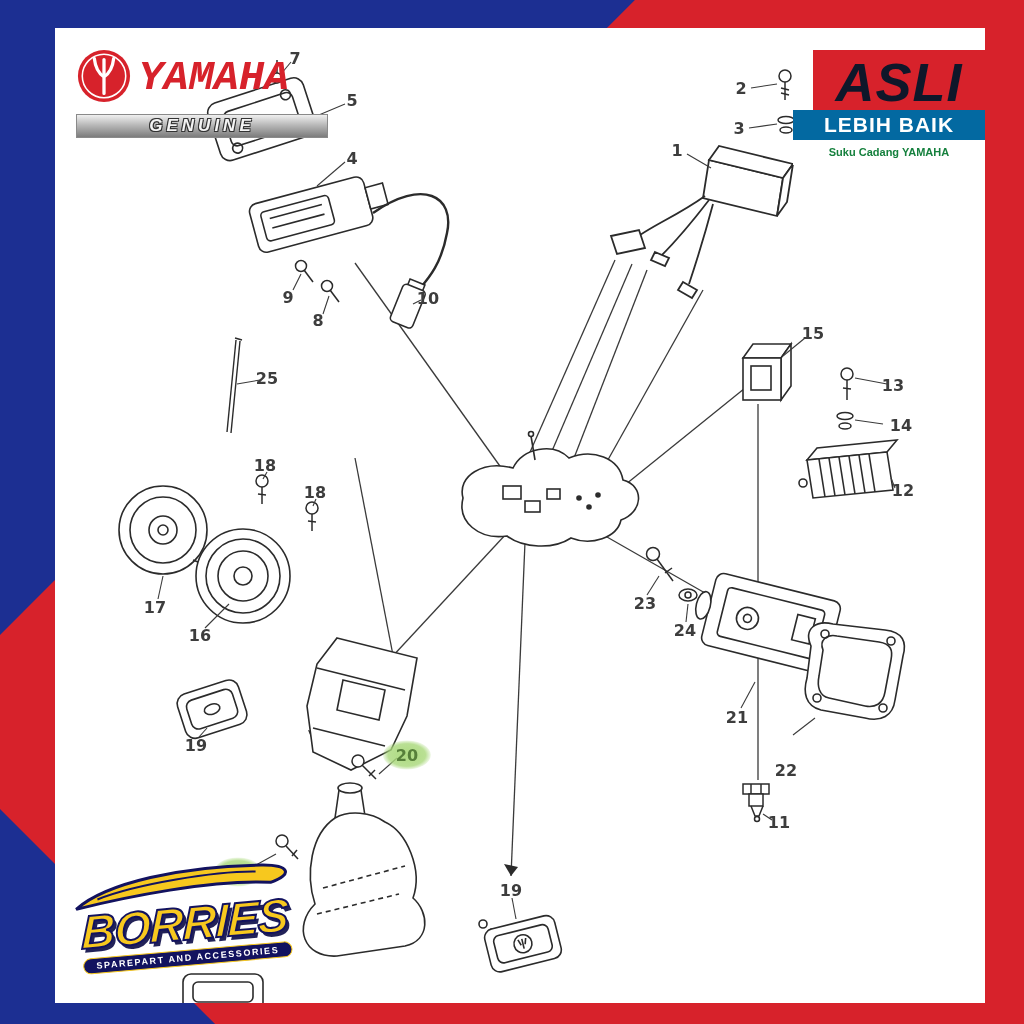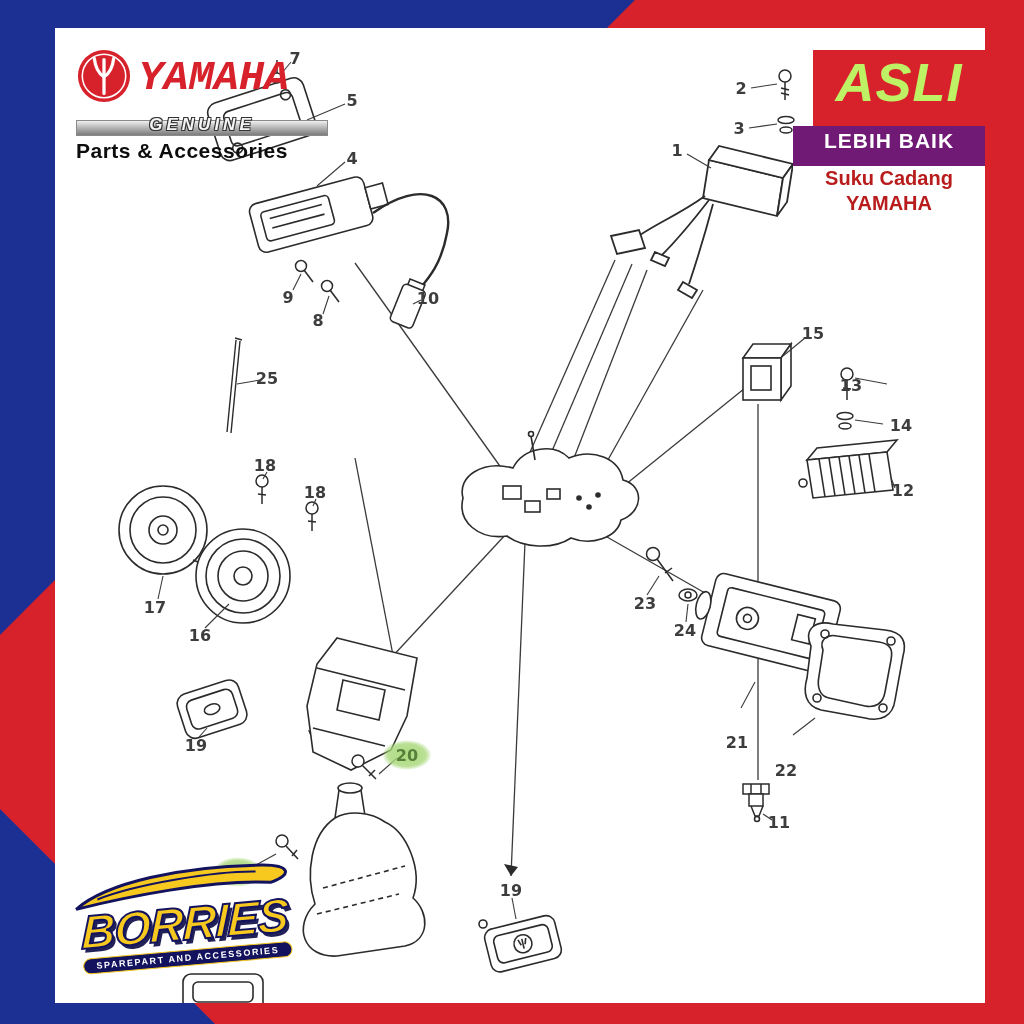--- a/index.html
+++ b/index.html
@@ -23,34 +23,34 @@
     white-space:nowrap;z-index:5;}
   .part-label.highlight{
     color:#57803a;padding:5px 13px;border-radius:50%;
     background:radial-gradient(ellipse at center,
       rgba(168,216,121,.95) 0%,rgba(168,216,121,.8) 55%,rgba(168,216,121,0) 75%);}
   
   .yamaha{position:absolute;left:76px;top:48px;width:252px;z-index:10;}
   .yamaha-row{display:flex;align-items:center;gap:8px;font-family:Liberation Mono, monospace;}
   .yamaha-word{color:var(--red,#d7222b);font-weight:bold;font-style:italic;
     font-size:41px;letter-spacing:0;line-height:1;transform:scaleX(1.02);}
-  .genuine-bar{margin-top:11px;height:16px;width:100%;
+  .genuine-bar{margin-top:5px;height:24px;width:100%;
     background:linear-gradient(to bottom,#f0f0f0 0%,#b9b9b9 45%,#7c7c7c 100%);
-    display:flex;align-items:flex-end;justify-content:center;
+    display:flex;align-items:center;justify-content:center;
     border:1px solid #8a8a8a;box-sizing:border-box;}
   .genuine-text{font-weight:bold;font-style:italic;font-size:17px;letter-spacing:4px;
     color:#f4f4f4;text-shadow:1px 1px 0 #333,-1px -1px 0 #333,1px -1px 0 #333,-1px 1px 0 #333;}
   .parts-acc{margin-top:3px;font-weight:bold;font-size:21px;color:#0d0d0d;letter-spacing:.5px;}
   
   .asli{position:absolute;right:39px;top:50px;width:192px;z-index:10;text-align:center;}
-  .asli-title{background:var(--red,#d7222b);color:#bef264;font-weight:900;font-style:italic;
-    font-size:54px;line-height:64px;height:76px;letter-spacing:1px;margin-left:20px;}
-  .asli-sub{background:#701a75;color:#fff;font-weight:900;font-size:21px;line-height:30px;height:40px;
+  .asli-title{background:var(--red,#d7222b);color:#0f172a;font-weight:900;font-style:italic;
+    font-size:54px;line-height:64px;height:60px;letter-spacing:1px;margin-left:20px;}
+  .asli-sub{background:#0369a1;color:#fff;font-weight:900;font-size:21px;line-height:30px;height:30px;
     letter-spacing:1px;}
-  .asli-caption{background:#fff;color:#b91c1c;font-weight:bold;font-size:20px;line-height:25px;height:25px;}
+  .asli-caption{background:#fff;color:#15803d;font-weight:bold;font-size:11px;line-height:25px;height:25px;}
   
   .borries{position:absolute;left:38px;top:862px;width:292px;z-index:10;
     transform:rotate(-5deg);text-align:center;}
   .borries-word{font-size:47px;font-weight:900;font-style:italic;letter-spacing:-1px;
     color:var(--yellow,#f7c81e);-webkit-text-stroke:2px var(--navy,#12125f);
     text-shadow:3px 4px 0 rgba(10,10,70,.9);transform:skewX(-6deg);line-height:1;}
   .borries-banner{display:inline-block;margin-top:2px;background:var(--navy,#12125f);
     color:#fff;font-size:9px;font-weight:bold;letter-spacing:1.6px;
     padding:2px 12px;border-radius:10px;border:1px solid var(--yellow,#f7c81e);}
   .borries-swoosh{display:block;margin:0 auto -6px auto;}
@@ -326,30 +326,30 @@
       <div class="part-label" style="left: 297px; top: 72px;">5</div>
       <div class="part-label" style="left: 686px; top: 60px;">2</div>
       <div class="part-label" style="left: 684px; top: 100px;">3</div>
       <div class="part-label" style="left: 622px; top: 122px;">1</div>
       <div class="part-label" style="left: 297px; top: 130px;">4</div>
       <div class="part-label" style="left: 233px; top: 269px;">9</div>
       <div class="part-label" style="left: 263px; top: 292px;">8</div>
       <div class="part-label" style="left: 373px; top: 270px;">10</div>
       <div class="part-label" style="left: 212px; top: 350px;">25</div>
       <div class="part-label" style="left: 758px; top: 305px;">15</div>
-      <div class="part-label" style="left: 796px; top: 357px;">13</div>
+      <div class="part-label" style="left: 838px; top: 357px;">13</div>
       <div class="part-label" style="left: 838px; top: 397px; margin-left: 8px;">14</div>
       <div class="part-label" style="left: 848px; top: 462px;">12</div>
       <div class="part-label" style="left: 210px; top: 437px;">18</div>
       <div class="part-label" style="left: 260px; top: 464px;">18</div>
       <div class="part-label" style="left: 100px; top: 579px;">17</div>
       <div class="part-label" style="left: 145px; top: 607px;">16</div>
       <div class="part-label" style="left: 590px; top: 575px;">23</div>
       <div class="part-label" style="left: 630px; top: 602px;">24</div>
-      <div class="part-label" style="left: 682px; top: 689px; margin-top: 25px;">21</div>
+      <div class="part-label" style="left: 682px; top: 689px;">21</div>
       <div class="part-label" style="left: 731px; top: 714px; margin-top: 28px;">22</div>
       <div class="part-label" style="left: 141px; top: 717px;">19</div>
       <div class="part-label highlight" style="left: 352px; top: 727px;">20</div>
       <div class="part-label" style="left: 724px; top: 794px; text-align: center;">11</div>
       <div class="part-label highlight" style="left: 183px; top: 844px;">20</div>
       <div class="part-label" style="left: 456px; top: 862px;">19</div>
     </div>
 </div>
 
 <div class="yamaha">
@@ -359,21 +359,20 @@
         <circle cx="29" cy="29" r="27" fill="var(--red,#d7222b)"></circle>
         <circle cx="29" cy="29" r="22.5" fill="none" stroke="#fff" stroke-width="1.6"></circle>
         <path d="M29 30 L29 47 M29 26 L29 12 M29 30 C23 26 20 20 19 11 M29 30 C35 26 38 20 39 11" stroke="#fff" stroke-width="3.4" fill="none" stroke-linecap="round"></path>
       </svg>
     </span>
     <span class="yamaha-word">YAMAHA</span>
   </div>
   <div class="genuine-bar">
     <span class="genuine-text">GENUINE</span>
   </div>
-  <div class="parts-acc">Parts &amp; Accessories</div>
 </div>
 
 <div class="asli">
   <div class="asli-title">ASLI</div>
   <div class="asli-sub">LEBIH BAIK</div>
   <div class="asli-caption">Suku Cadang YAMAHA</div>
 </div>
 
 <div class="borries">
   <svg class="borries-swoosh" width="230" height="44" viewBox="0 0 230 44">

